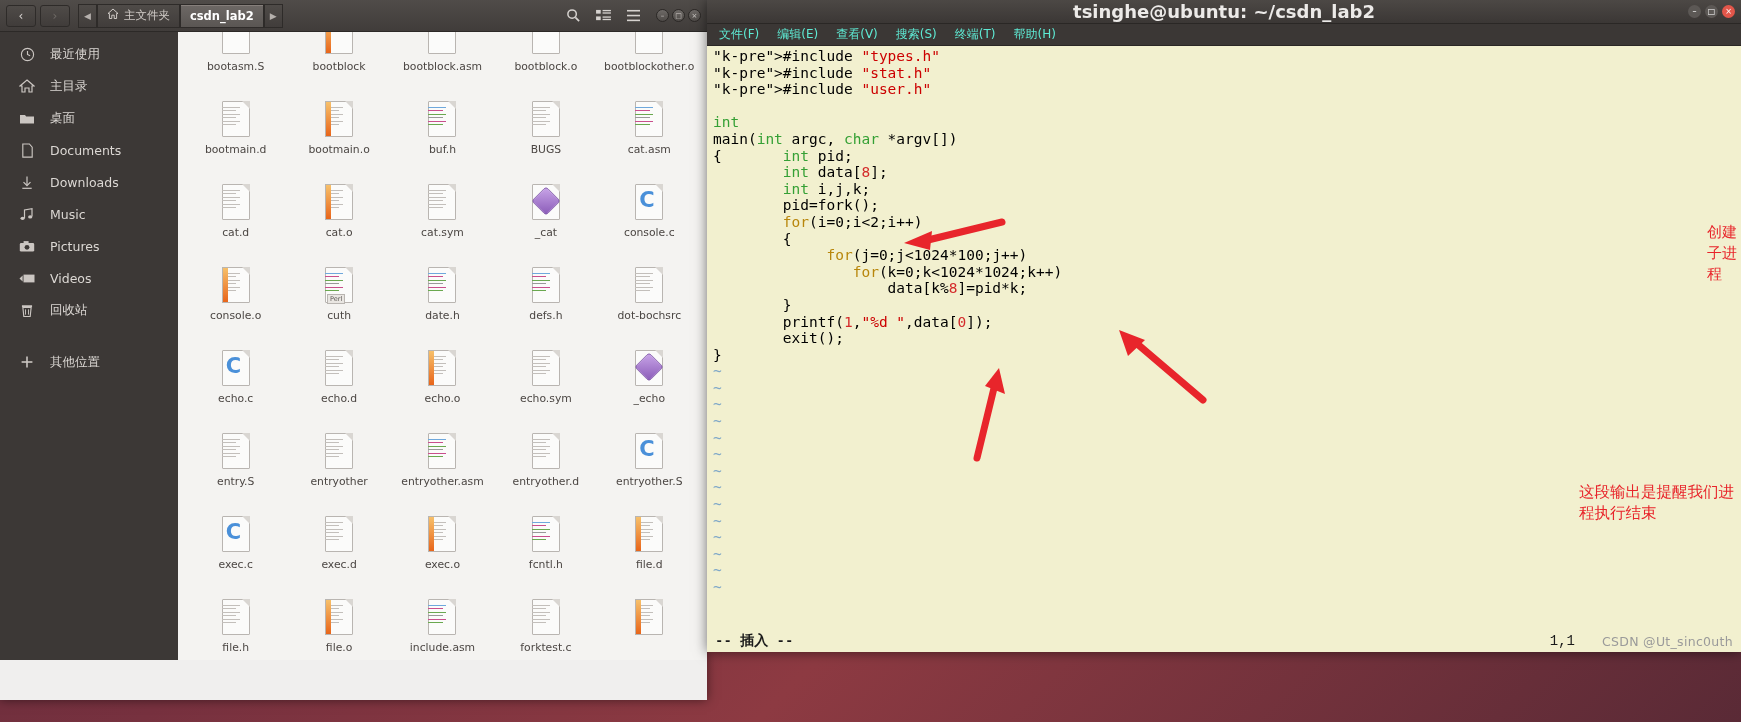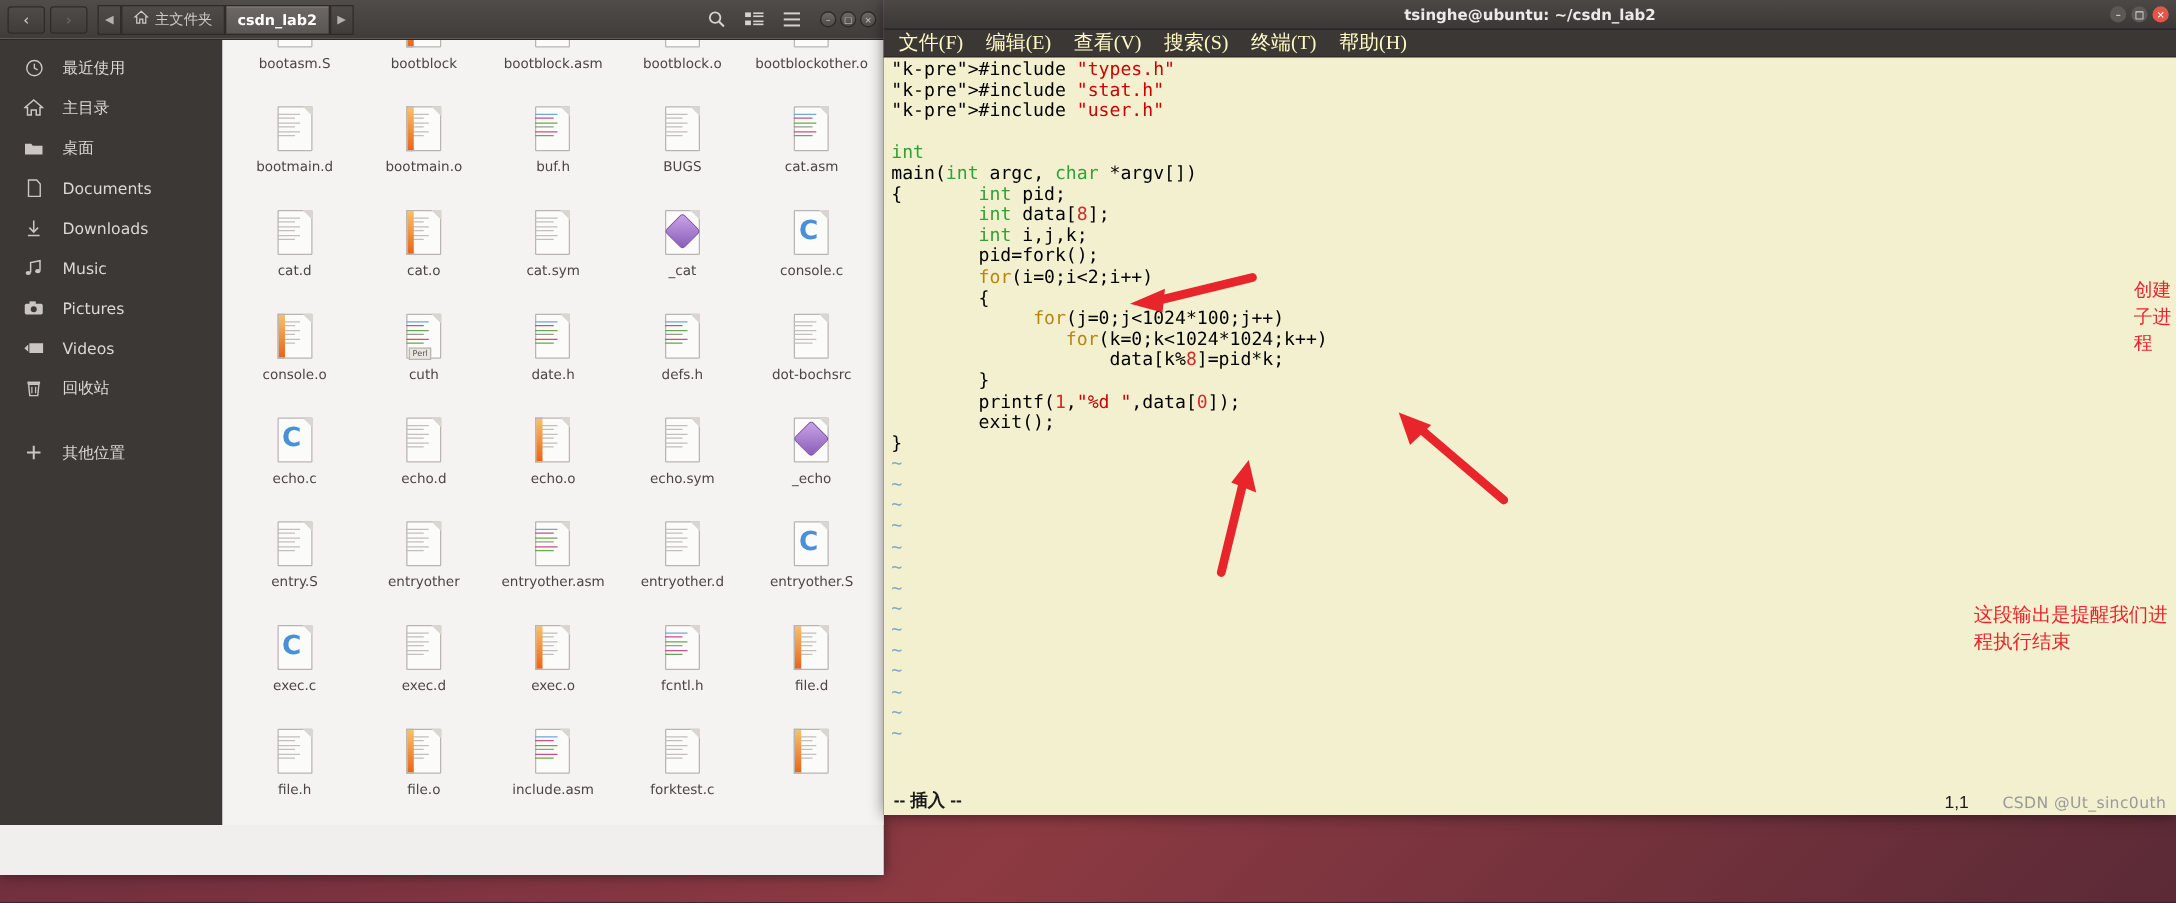--- a/index.html
+++ b/index.html
@@ -61,21 +61,21 @@
   #side-combined {
     width: 178px; background: #3c3836; flex-shrink: 0; padding-top: 6px;
   }
   .srow { height: 32px; display: flex; align-items: center; gap: 14px; padding-left: 18px; }
   .srow .si { width: 18px; color: #cbc6c2; display: flex; align-items: center; justify-content: center; }
   .srow .sl { color: #dcd8d4; font-size: 12.5px; }
   .srow.gap { margin-top: 20px; }
 
   #fm-files {
     flex: 1; background: #f4f3f1; overflow: hidden;
-    position: relative; padding: 0 6px;
+    position: relative; padding: 16px 6px;
   }
   .file-grid {
     display: grid; grid-template-columns: repeat(5, 1fr);
     column-gap: 0px; row-gap: 0px;
     position: relative; top: -34px;
   }
   .fitem {
     display: flex; flex-direction: column; align-items: center;
     padding: 2px 2px 4px; height: 83px; justify-content: flex-start;
   }
@@ -132,52 +132,52 @@
     width: 1034px; height: 652px;
     background: #300a24;
     box-shadow: 0 0 12px rgba(0,0,0,.55);
     display: flex; flex-direction: column;
   }
   #term-titlebar {
     height: 24px; background: linear-gradient(#4c4845, #3b3735);
     display: flex; align-items: center; justify-content: center;
     position: relative; border-bottom: 1px solid #2a2725;
   }
-  #term-title { color: #eceae8; font-size: 12px; font-weight: bold; }
+  #term-title { color: #eceae8; font-size: 18px; font-weight: bold; }
   #term-wbtns { position: absolute; right: 6px; top: 5px; display: flex; gap: 4px; }
   .twb { width: 13px; height: 13px; border-radius: 50%; font-size: 8px;
          display: flex; align-items: center; justify-content: center; color: #fff; }
   .twb.min { background: #5c5855; }
   .twb.max { background: #5c5855; }
   .twb.close { background: #e2564a; }
   #term-menubar {
     height: 22px; background: #3b3735; display: flex; align-items: center;
     padding-left: 12px; gap: 18px; border-bottom: 1px solid #2a2725;
   }
-  .tm-item { color: #fef9c3; font-size: 16px; font-family: Liberation Serif, serif; }
+  .tm-item { color: #5eead4; font-size: 12px; }
 
   #term-screen {
     flex: 1; background: #f2f0cf; position: relative; overflow: hidden;
   }
   #code {
     position: absolute; left: 6px; top: 2px;
     font-family: "DejaVu Sans Mono", "Liberation Mono", monospace;
     font-size: 14.5px; line-height: 16.6px; white-space: pre;
   }
   #code .ln { height: 16.6px; }   
   .k-str   { color: #cc0000; }   
   .k-type  { color: #35a035; }   
   .k-ctrl  { color: #b8860b; }   
   .k-num   { color: #d42a2a; }
   .tilde { color: #7fa8c8; }
 
   #status-bar {
     position: absolute; left: 0; bottom: 0; width: 100%; height: 22px;
     display: flex; align-items: center;
-    font-family: Liberation Sans, sans-serif;
+    font-family: Liberation Mono, monospace;
     font-size: 14px; color: #1a1a1a; padding: 0 8px;
   }
   #status-mode { font-weight: bold; }
   #status-pos { position: absolute; right: 166px; }
 
   
   .anno {
     position: absolute; color: #e8252b; font-size: 15.5px; line-height: 21px;
     font-family: "DejaVu Sans", sans-serif; white-space: pre-line;
   }

